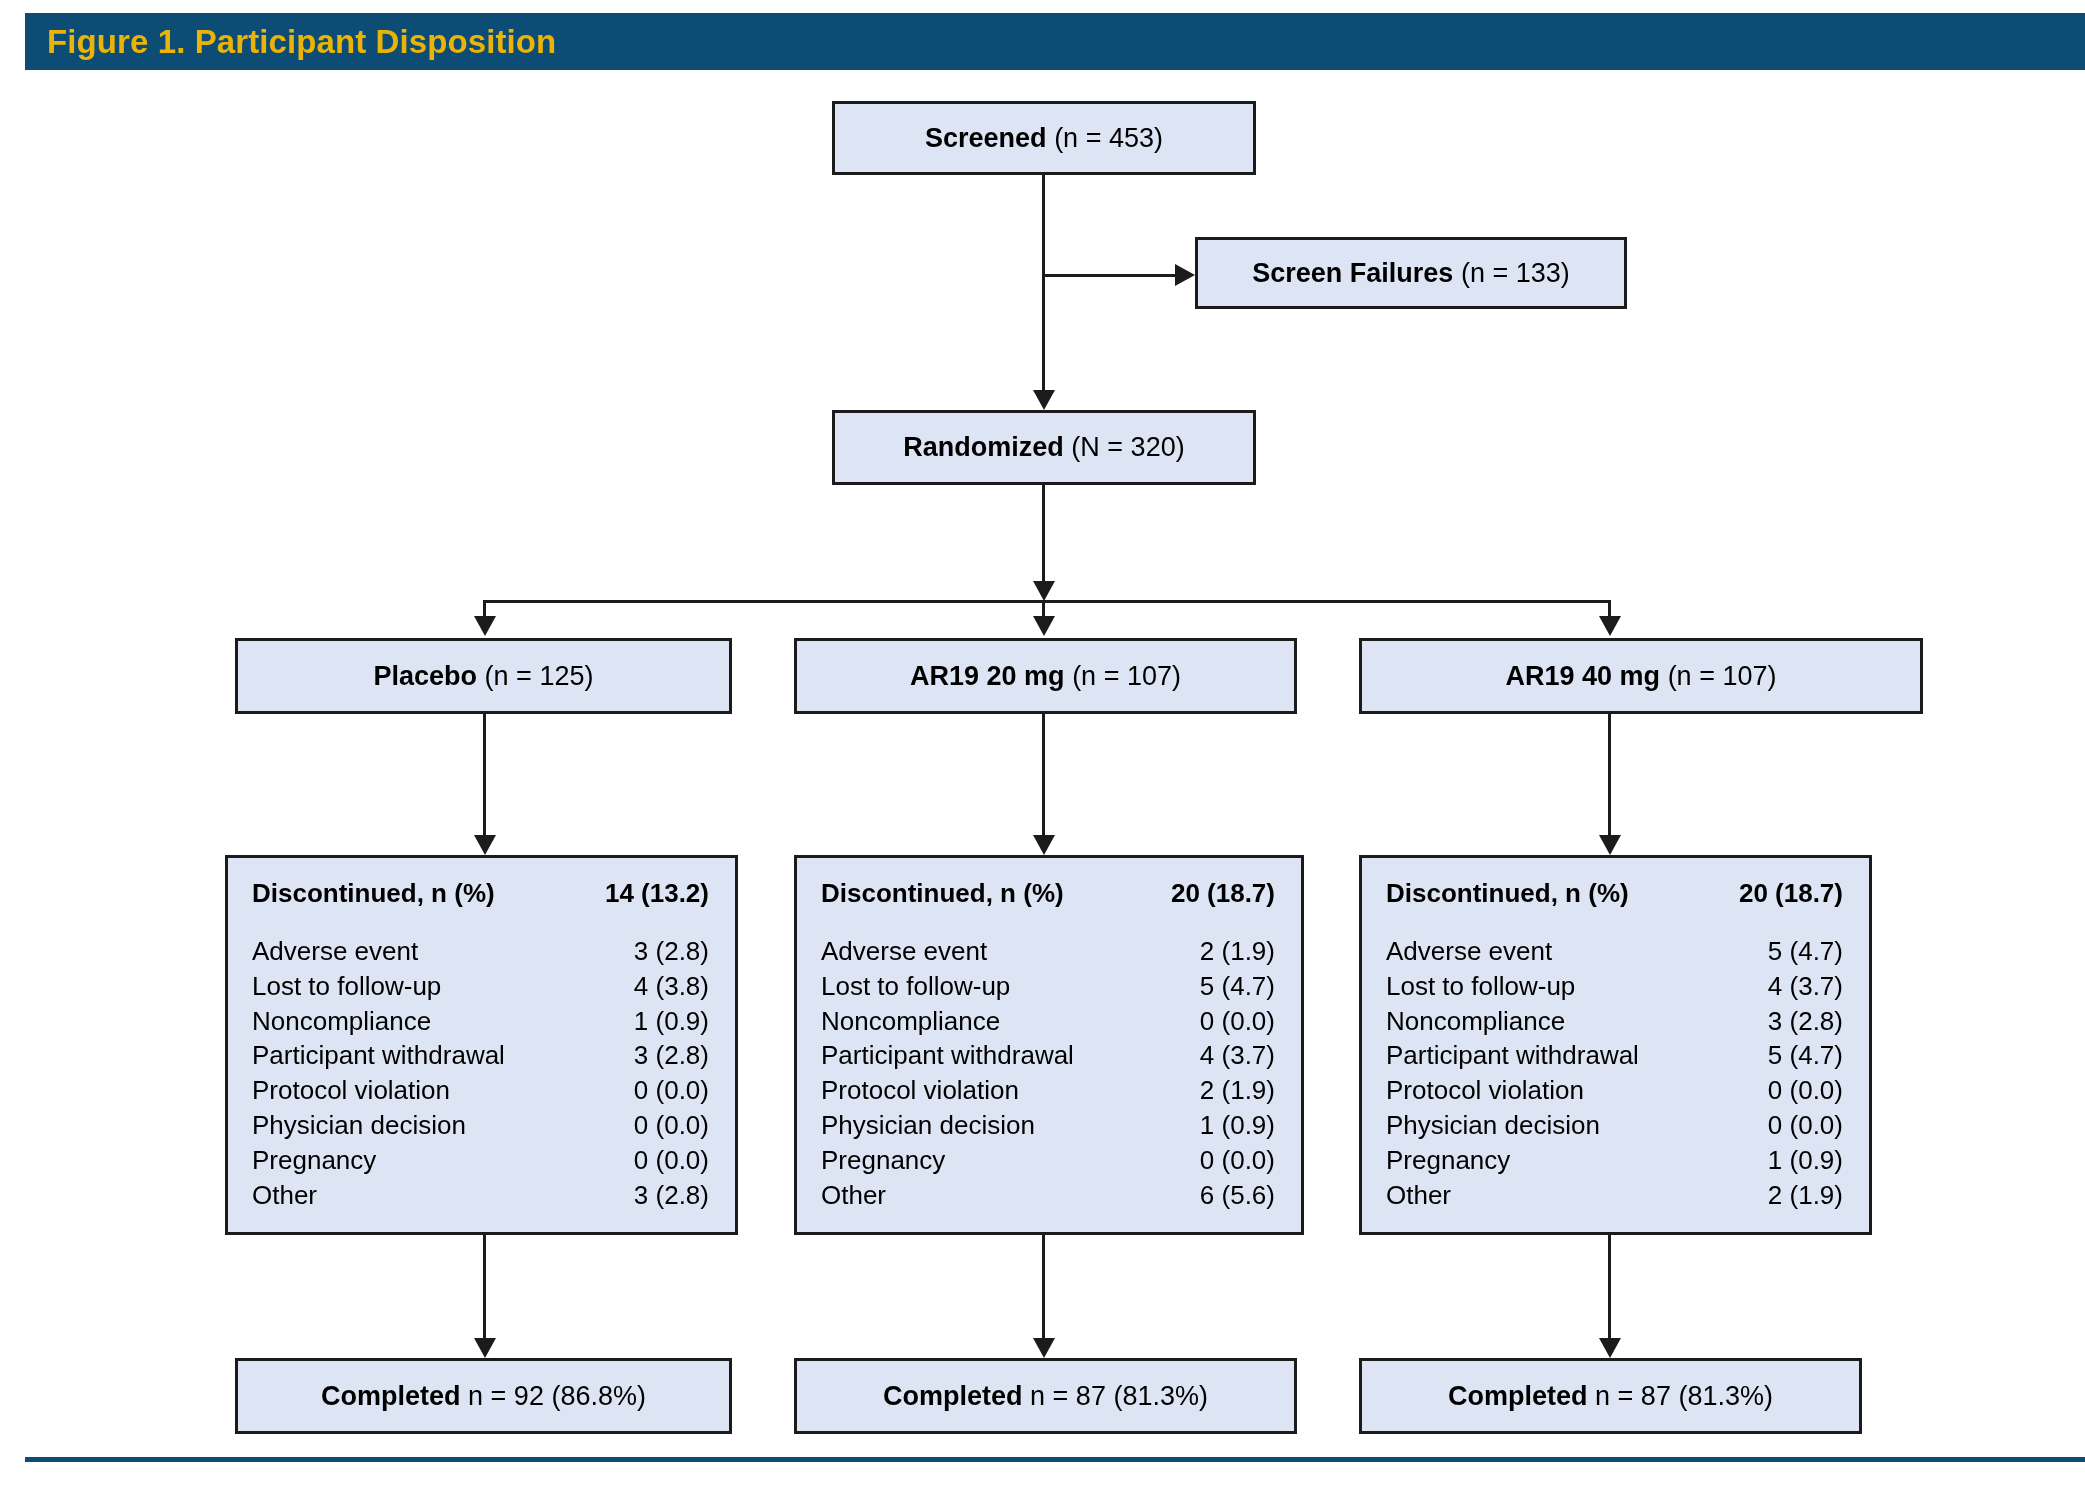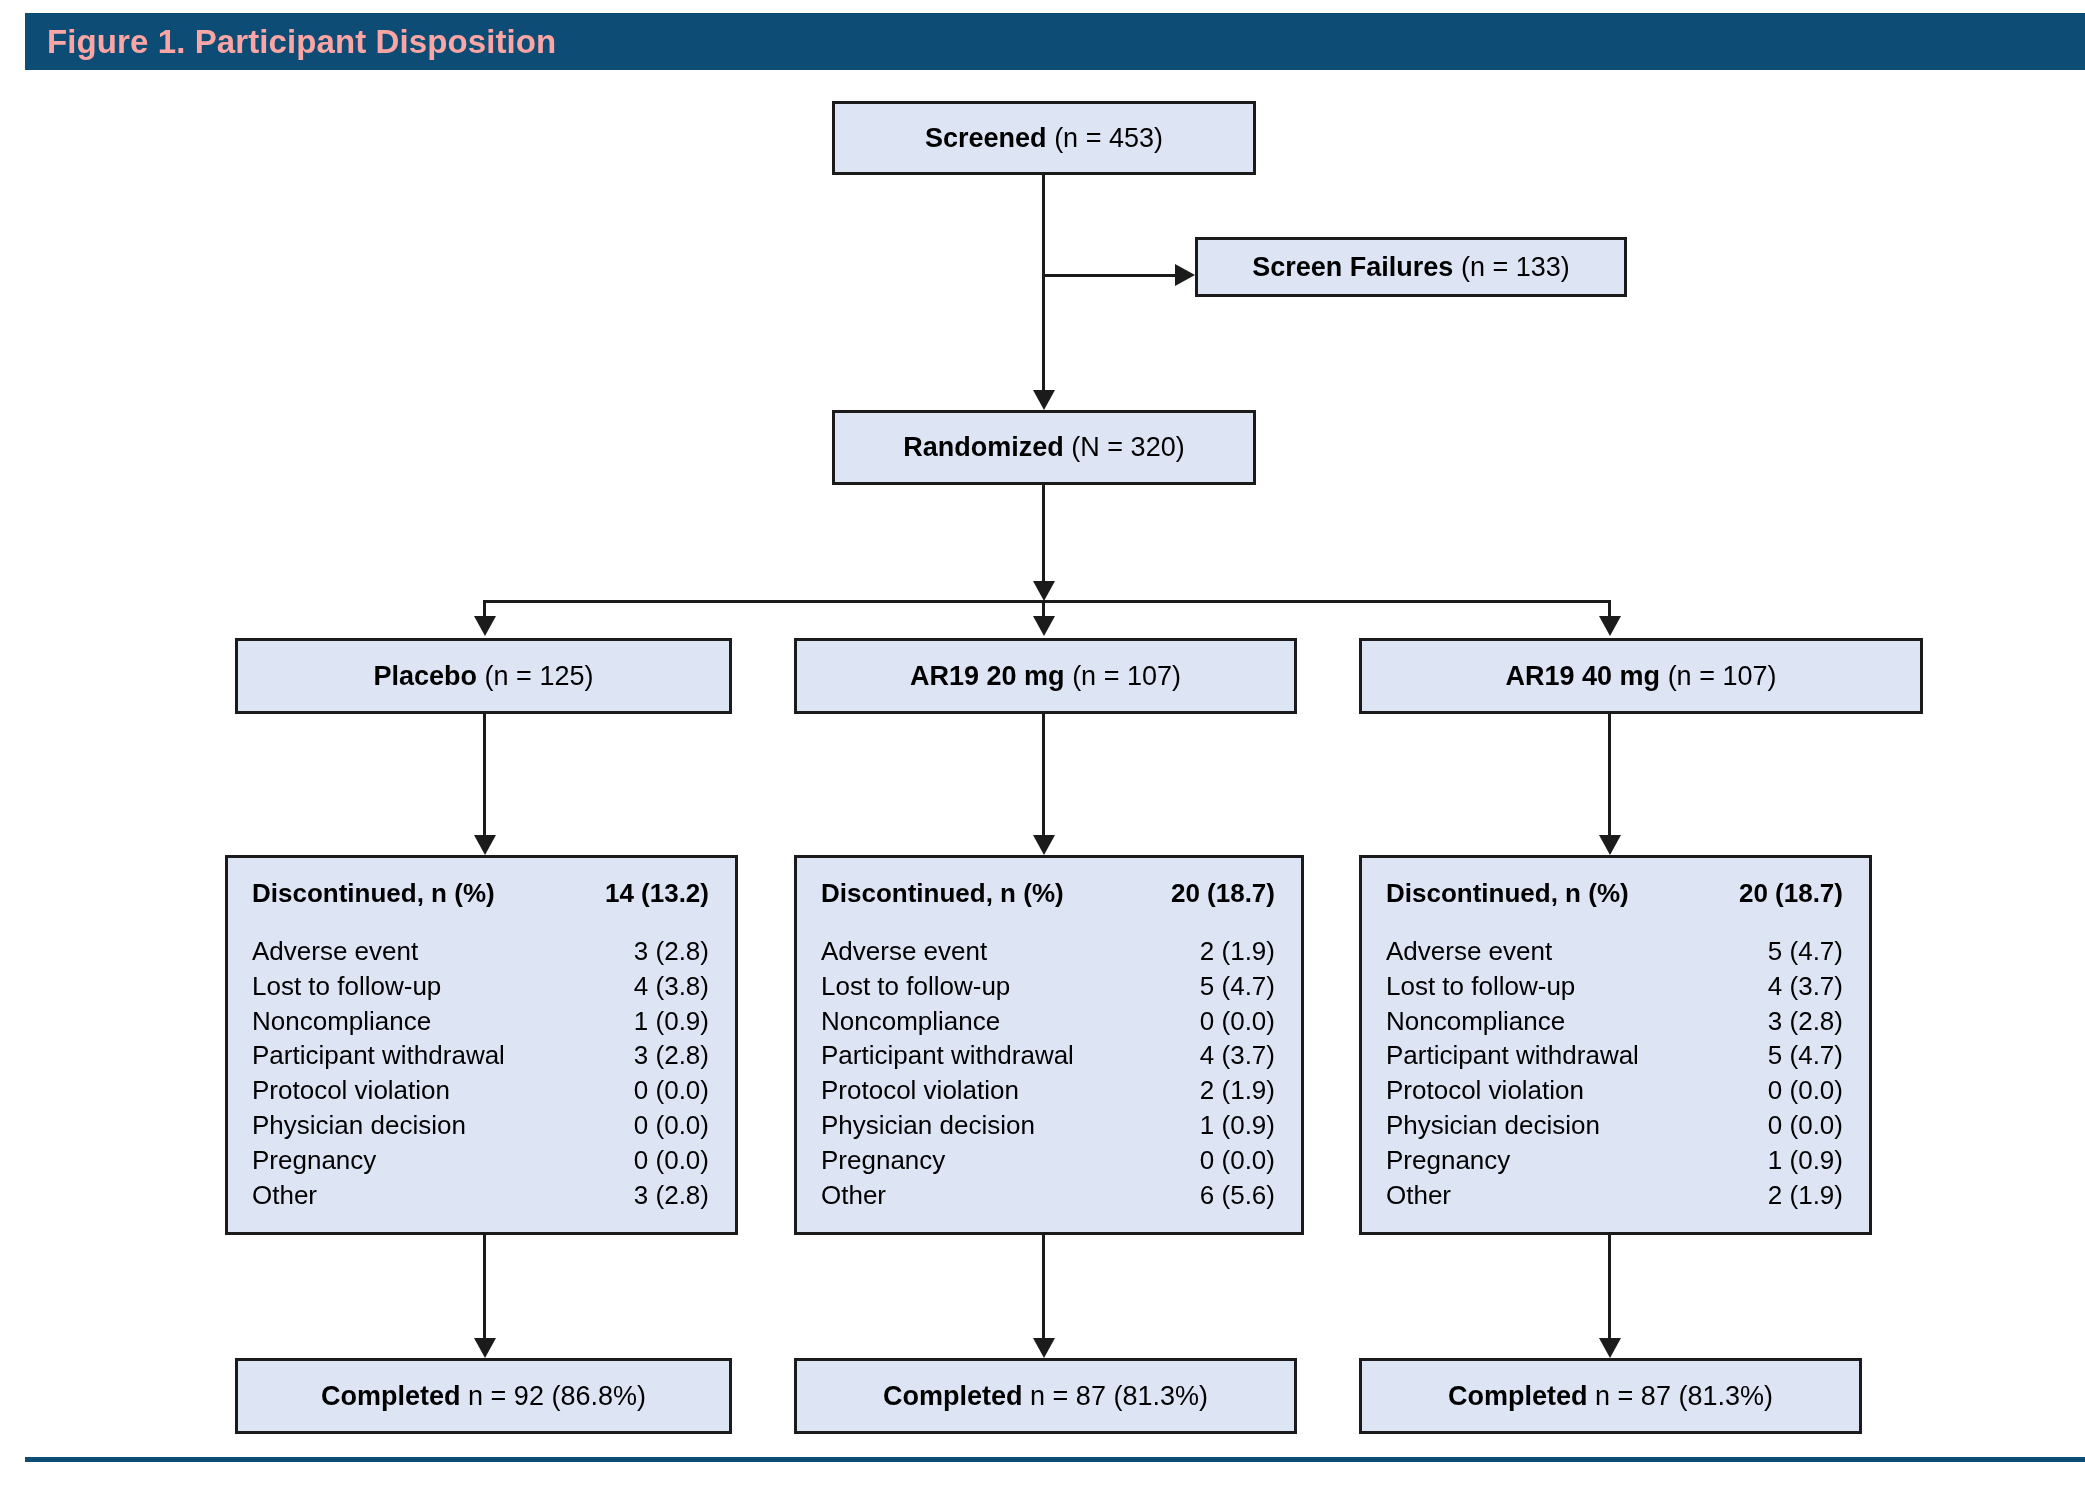--- a/index.html
+++ b/index.html
@@ -21,21 +21,21 @@
     position: absolute;
     left: 25px;
     top: 13px;
     width: 2060px;
     height: 57px;
     background: #0d4c74;
     display: flex;
     align-items: center;
   }
   .header-title {
-    color: #fca5a5;
+    color: #eab308;
     font-size: 33px;
     font-weight: bold;
     letter-spacing: 0.1px;
     padding-left: 22px;
     white-space: nowrap;
   }
 
   
   .bottom-rule {
     position: absolute;
@@ -66,21 +66,21 @@
   }
   .node-label b {
     font-weight: bold;
   }
   .node-label span.reg {
     font-weight: normal;
   }
 
   
   #box-screened      { left: 832px;  top: 101px;  width: 424px; height: 74px; }
-  #box-screenfail    { left: 1195px; top: 237px;  width: 432px; height: 60px; }
+  #box-screenfail    { left: 1195px; top: 237px;  width: 432px; height: 72px; }
   #box-randomized    { left: 832px;  top: 410px;  width: 424px; height: 75px; }
 
   #box-arm-0         { left: 235px;  top: 638px;  width: 497px; height: 76px; }
   #box-arm-1         { left: 794px;  top: 638px;  width: 503px; height: 76px; }
   #box-arm-2         { left: 1359px; top: 638px;  width: 564px; height: 76px; }
 
   #box-disc-0        { left: 225px;  top: 855px;  width: 513px; height: 380px; }
   #box-disc-1        { left: 794px;  top: 855px;  width: 510px; height: 380px; }
   #box-disc-2        { left: 1359px; top: 855px;  width: 513px; height: 380px; }
 

